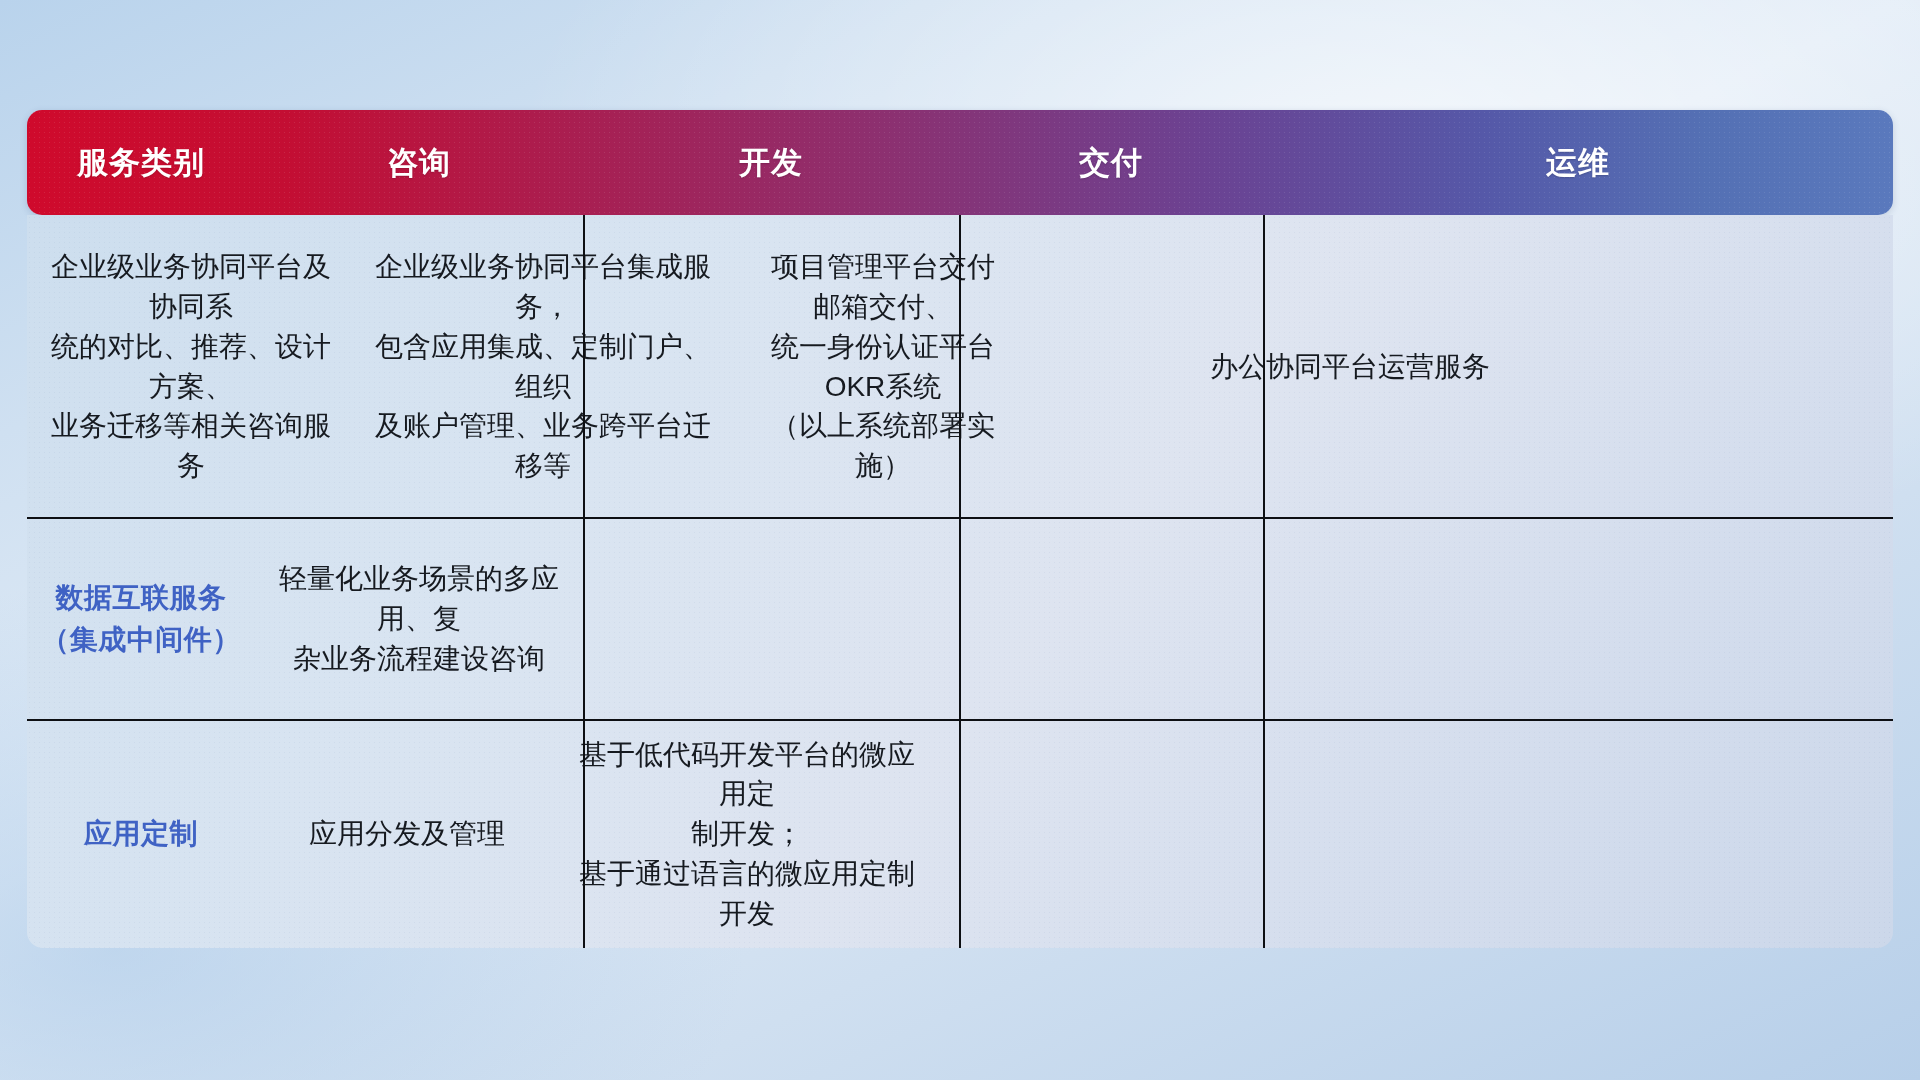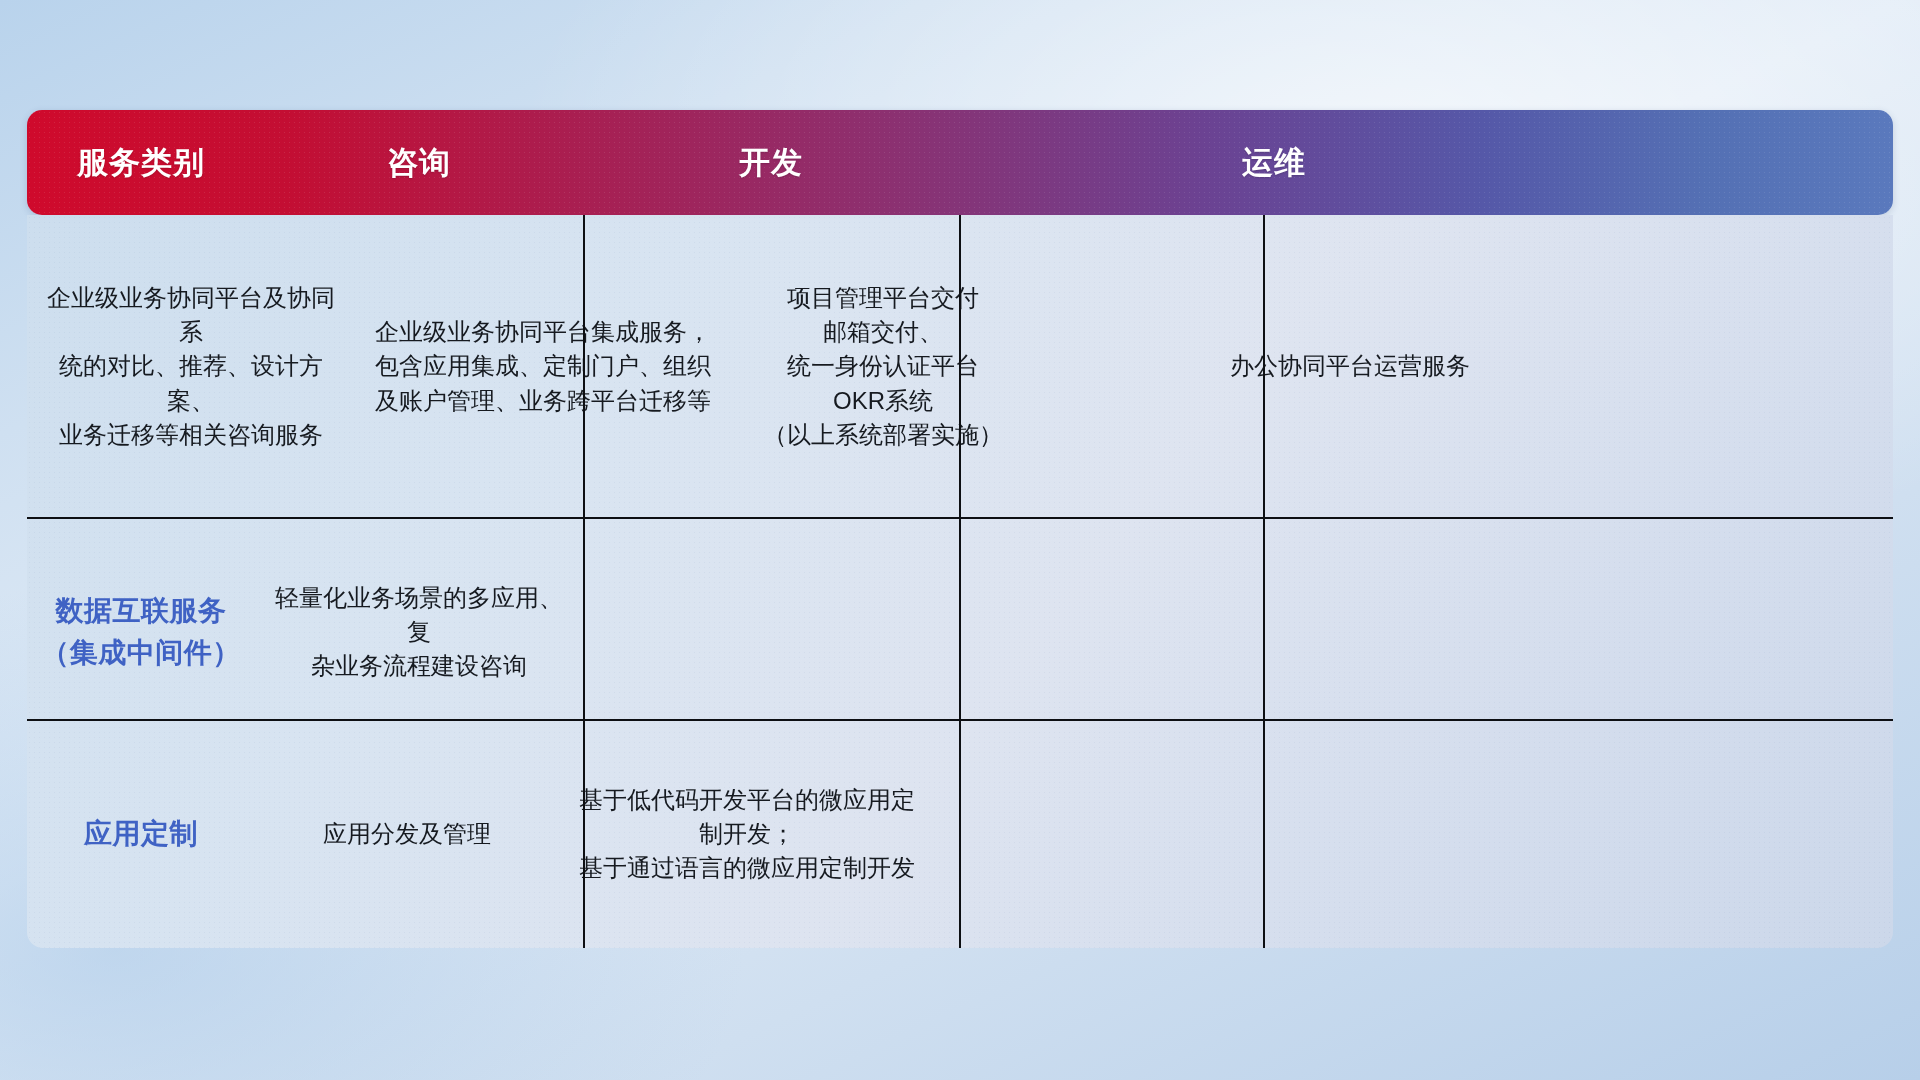--- a/index.html
+++ b/index.html
@@ -98,21 +98,21 @@
 
   .row {
     position: absolute;
     left: 0;
     width: 1866px;
     display: flex;
     align-items: center;
     z-index: 2;
   }
   #row-0 { top: 0;   height: 303px; }
-  #row-1 { top: 303px; height: 202px; margin-top: 13px; }
+  #row-1 { top: 303px; height: 202px; }
   #row-2 { top: 505px; height: 228px; }
 
   .hrule {
     position: absolute;
     left: 0;
     width: 1866px;
     height: 2px;
     background: #0d0f13;
     z-index: 4;
   }
@@ -129,21 +129,21 @@
   }
   #vrule-1 { left: 556px; }
   #vrule-2 { left: 932px; }
   #vrule-3 { left: 1236px; }
 
   .cell {
     box-sizing: border-box;
     padding: 4px 14px;
     text-align: center;
     color: #161a20;
-    font-size: 24px;
+    font-size: 28px;
     line-height: 1.42;
     white-space: pre-line;
   }
   .cell-cat {
     width: 228px;
     color: #3f62c4;
     font-weight: bold;
     font-size: 28px;
     line-height: 1.5;
     letter-spacing: 0.5px;
@@ -164,20 +164,21 @@
 <body>
 
 <div id="stage">
 
   <div id="table-card">
 
     <div id="table-header">
       <div class="th th-cat">服务类别</div>
       <div class="th th-consult">咨询</div>
       <div class="th th-dev">开发</div>
+      <div class="th th-deliver">交付</div>
       <div class="th th-ops">运维</div>
     </div>
 
     <div id="table-body">
 
       <div class="hrule" id="hrule-1"></div>
       <div class="hrule" id="hrule-2"></div>
 
       <div class="vrule" id="vrule-1"></div>
       <div class="vrule" id="vrule-2"></div>

